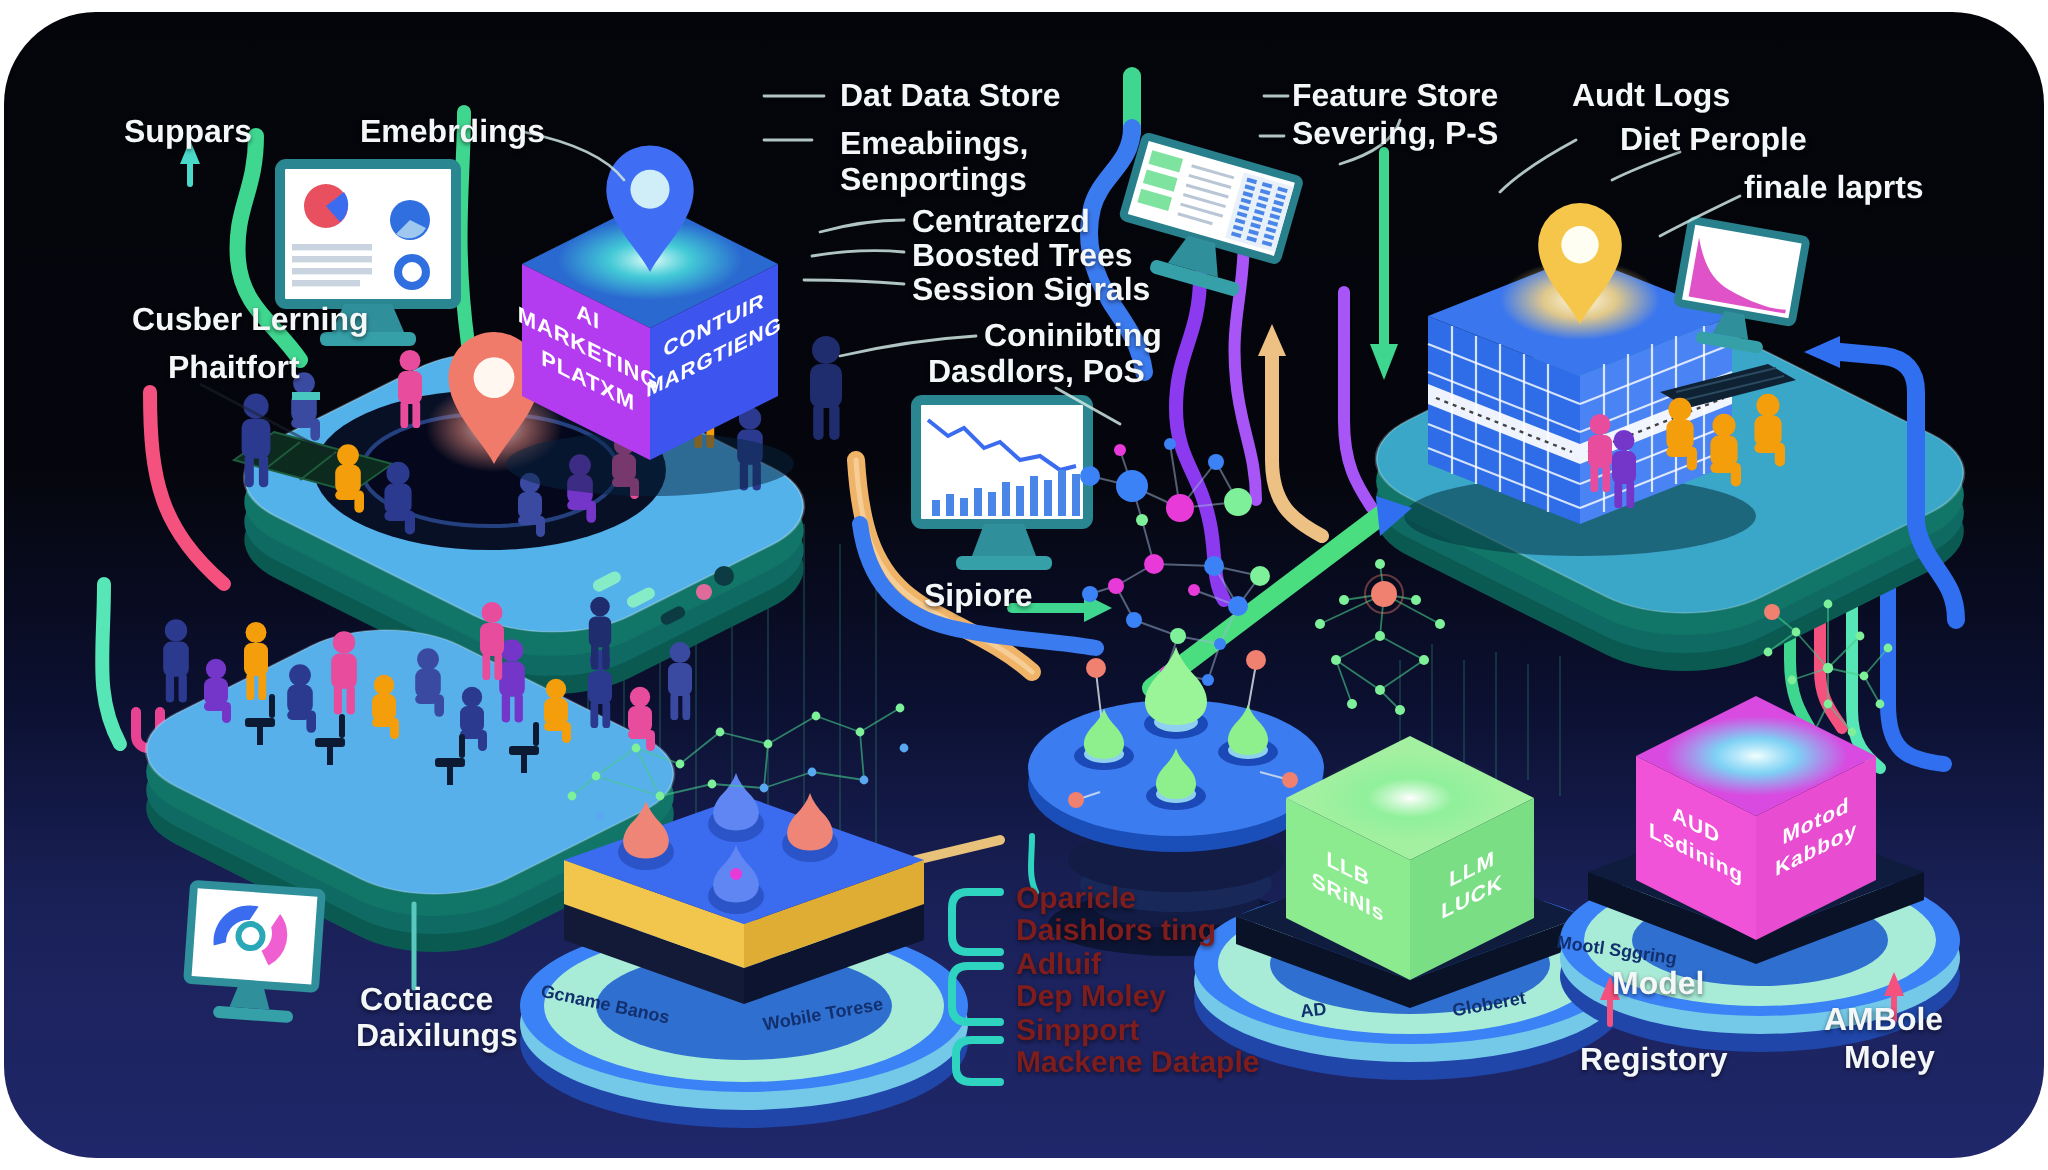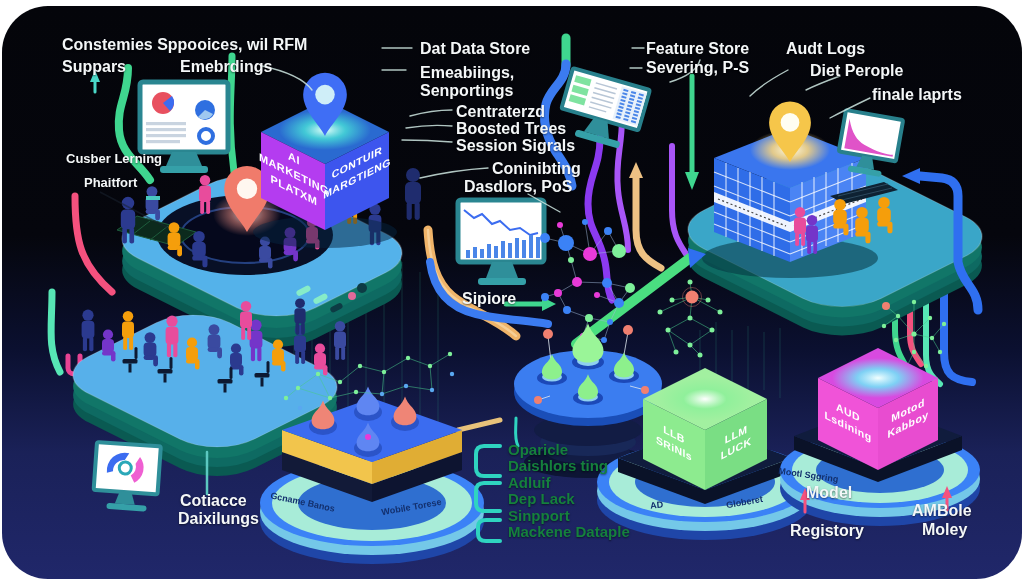--- a/index.html
+++ b/index.html
@@ -11,23 +11,23 @@
   .pipe{fill:none;stroke-linecap:round;stroke-linejoin:round;}
   .ldr{fill:none;stroke:#cfe8e2;stroke-width:1.4;opacity:.85;stroke-linecap:round;}
   .curt{stroke:#2e8f7a;stroke-opacity:.28;stroke-width:1;}
   .net{stroke:#9fb8d8;stroke-opacity:.5;stroke-width:1;}
   .con{stroke:#46c98a;stroke-opacity:.6;stroke-width:.9;}
   .facetxt{font-family:"Liberation Sans",sans-serif;font-weight:700;fill:#ffffff;
            text-anchor:middle;letter-spacing:.4px;}
   .ringtxt{font-family:"Liberation Sans",sans-serif;font-weight:700;fill:#13306e;text-anchor:middle;}
   .lbl{position:absolute;color:#f4f7f8;font-weight:700;font-size:16px;line-height:1.12;
        white-space:nowrap;text-shadow:0 1px 2px rgba(0,0,0,.55);}
-  .lbl.s17{font-size:13px;}
+  .lbl.s17{font-size:16px;}
   .list{position:absolute;left:508px;top:441px;}
-  .list div{font-size:15px;font-weight:700;color:#15803d;height:16.4px;white-space:nowrap;
+  .list div{font-size:15px;font-weight:700;color:#7f1d1d;height:16.4px;white-space:nowrap;
             text-shadow:0 1px 2px rgba(0,0,0,.55);}
 </style>
 </head>
 <body>
 
 <div class="stage">
   <div class="bgpanel"></div>
 
   <svg class="scene" width="1024" height="585" viewBox="0 0 1024 585">
     <defs>
@@ -617,21 +617,20 @@
       <path d="M100,192 L168,228" stroke="#1a2330" stroke-width="1.5" opacity=".55" fill="none"></path>
     </g>
     <g stroke="#f4517e" stroke-width="3" fill="#f4517e" stroke-linecap="round">
       <line x1="805" y1="512" x2="805" y2="498"></line>
         <polygon points="800,500 810,500 805,488" stroke="none"></polygon>
       <line x1="947" y1="510" x2="947" y2="496"></line>
         <polygon points="942,498 952,498 947,486" stroke="none"></polygon>
     </g>
   </svg>
 
-  <div class="lbl" style="left:62px;top:36px">Constemies Sppooices, wil RFM</div>
   <div class="lbl" style="left:62px;top:58px">Suppars</div>
   <div class="lbl" style="left:180px;top:58px">Emebrdings</div>
   <div class="lbl s17" style="left:66px;top:152px">Cusber Lerning</div>
   <div class="lbl s17" style="left:84px;top:176px">Phaitfort</div>
   <div class="lbl" style="left:420px;top:40px">Dat Data Store</div>
   <div class="lbl" style="left:420px;top:64px">Emeabiings,</div>
   <div class="lbl" style="left:420px;top:82px">Senportings</div>
   <div class="lbl" style="left:456px;top:103px">Centraterzd</div>
   <div class="lbl" style="left:456px;top:120px">Boosted Trees</div>
   <div class="lbl" style="left:456px;top:137px">Session Sigrals</div>
@@ -640,21 +639,21 @@
   <div class="lbl" style="left:646px;top:40px">Feature Store</div>
   <div class="lbl" style="left:646px;top:59px">Severing, P-S</div>
   <div class="lbl" style="left:786px;top:40px">Audt Logs</div>
   <div class="lbl" style="left:810px;top:62px">Diet Perople</div>
   <div class="lbl" style="left:872px;top:86px">finale laprts</div>
   <div class="lbl" style="left:462px;top:290px">Sipiore</div>
   <div class="list">
     <div>Oparicle</div>
     <div>Daishlors ting</div>
     <div>Adluif</div>
-    <div>Dep Lack</div>
+    <div>Dep Moley</div>
     <div>Sinpport</div>
     <div>Mackene Dataple</div>
   </div>
   <div class="lbl" style="left:180px;top:492px">Cotiacce</div>
   <div class="lbl" style="left:178px;top:510px">Daixilungs</div>
   <div class="lbl" style="left:806px;top:484px">Model</div>
   <div class="lbl" style="left:790px;top:522px">Registory</div>
   <div class="lbl" style="left:912px;top:502px">AMBole</div>
   <div class="lbl" style="left:922px;top:521px">Moley</div>
 </div>

